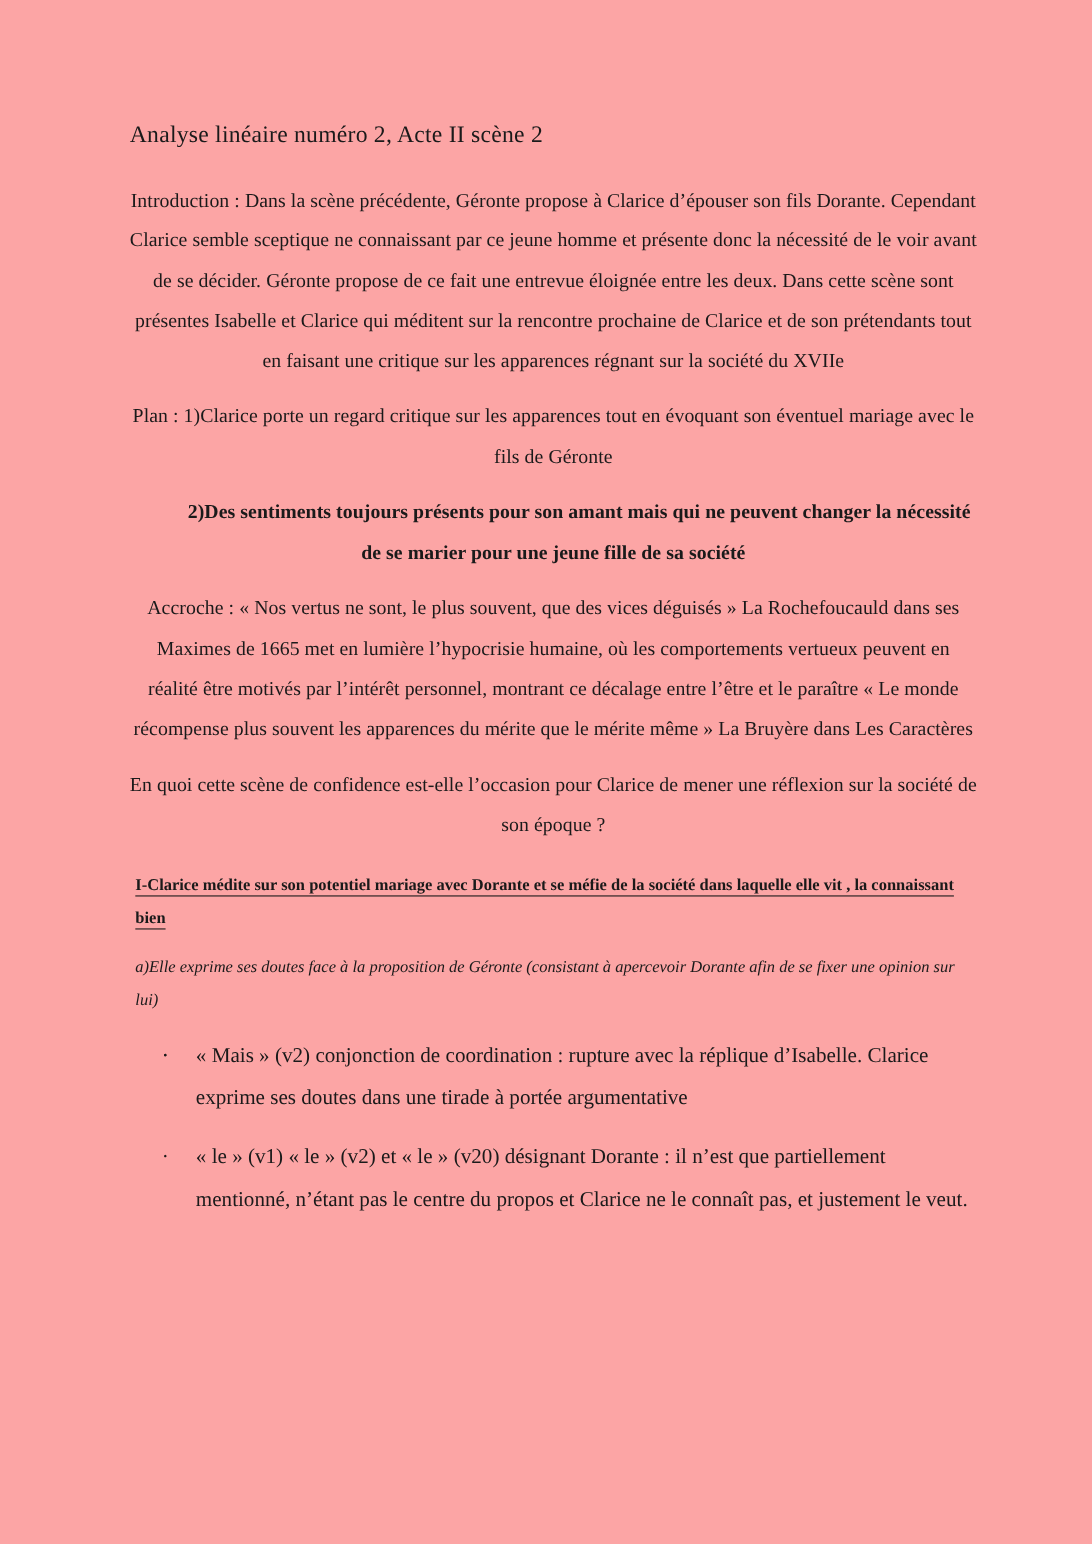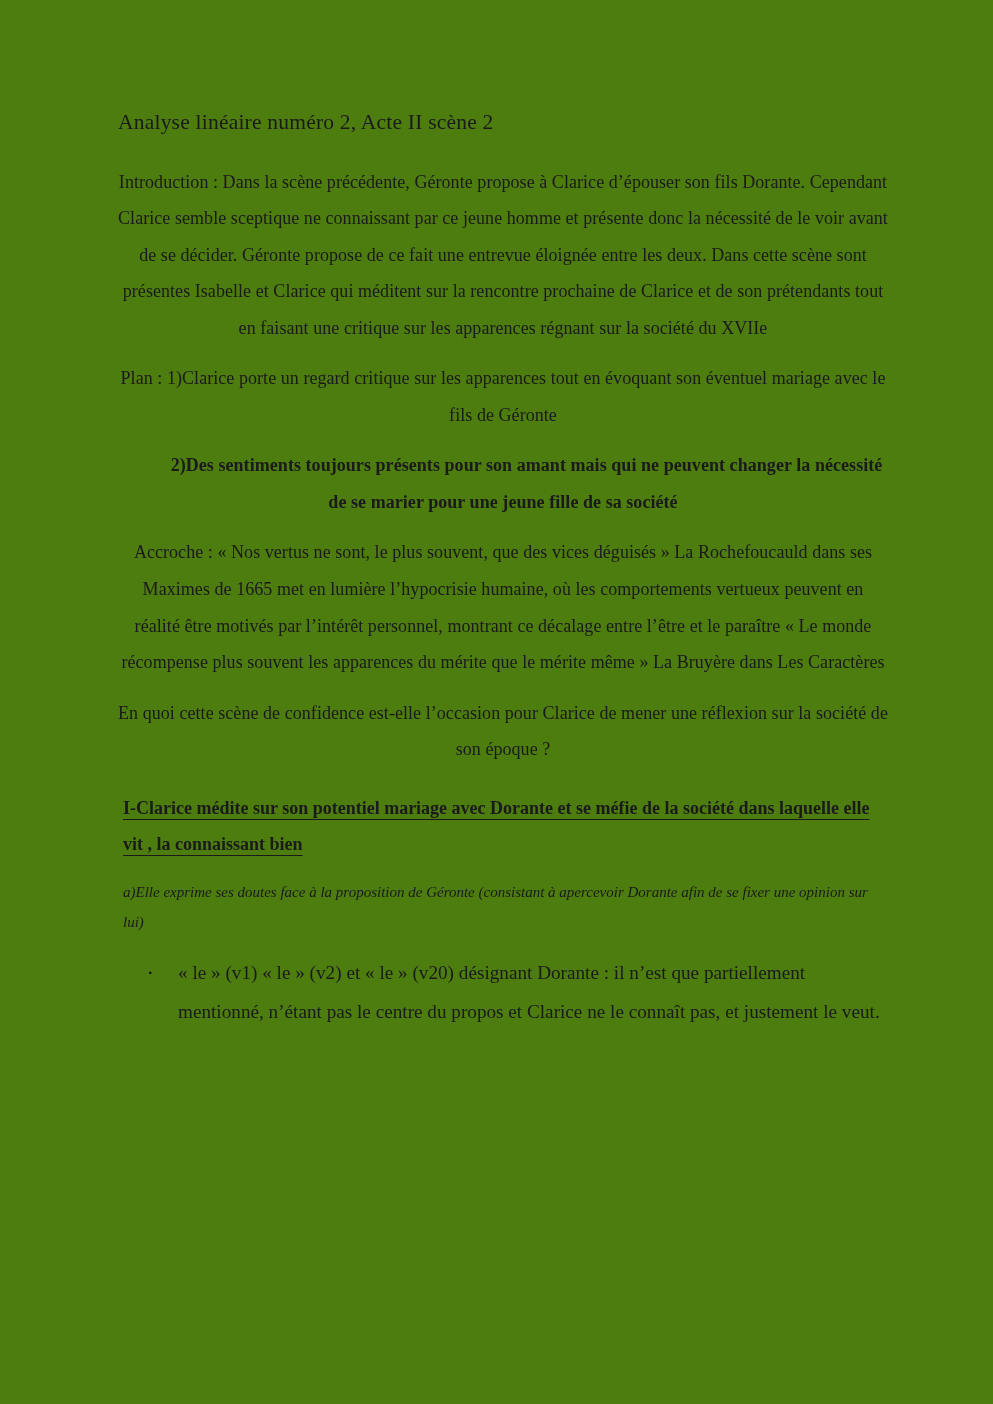--- a/index.html
+++ b/index.html
@@ -14,21 +14,21 @@
     overflow: hidden;
     font-family: "Liberation Serif", "DejaVu Serif", serif;
     color: #1a1a1a;
     -webkit-font-smoothing: antialiased;
   }
 
   .page {
     position: relative;
     width: 993px;
     height: 1404px;
-    background: #4d7c0f;
+    background: #fca5a5;
     box-sizing: border-box;
     padding: 108px 105px 0 118px;
   }
 
   .doc-title {
     font-size: 21.5px;
     line-height: 1.38;
     letter-spacing: 0.01em;
     margin: 0 0 26px 0;
     font-weight: 400;
@@ -41,21 +41,21 @@
     text-align: center;
     letter-spacing: 0.003em;
   }
 
   .para.indent-first {
     text-indent: 47px;
     font-weight: bold;
   }
 
   .section-heading {
-    font-size: 18px;
+    font-size: 15px;
     line-height: 2.03;
     margin: 22px 0 14px 0;
     padding-left: 5px;
   }
   .section-heading .u-line {
     text-decoration: underline;
     text-underline-offset: 5px;
     text-decoration-thickness: 1px;
   }
 
@@ -107,20 +107,21 @@
   <h2 class="section-heading"><span class="u-line"> I-Clarice médite sur son potentiel mariage avec Dorante et se méfie de la société dans laquelle elle vit , la connaissant bien</span></h2>
 
   <p class="sub-heading"> a)Elle exprime ses doutes face à la proposition de Géronte (consistant à apercevoir Dorante afin de se fixer une opinion sur lui)</p>
 
   <ul class="bullets">
     <li>
       <span class="bullet-mark">·</span>
     </li>
     <li>
       <span class="bullet-mark">·</span>
+      <span>« Mais » (v2) conjonction de coordination : rupture avec la réplique d’Isabelle. Clarice exprime ses doutes dans une tirade à portée argumentative</span>
     </li>
     <li>
       <span class="bullet-mark">·</span>
       <span>« le » (v1) « le » (v2) et « le » (v20) désignant Dorante : il n’est que partiellement mentionné, n’étant pas le centre du propos et Clarice ne le connaît pas, et justement le veut.</span>
     </li>
   </ul>
 
 </div>
 
 </body></html>

